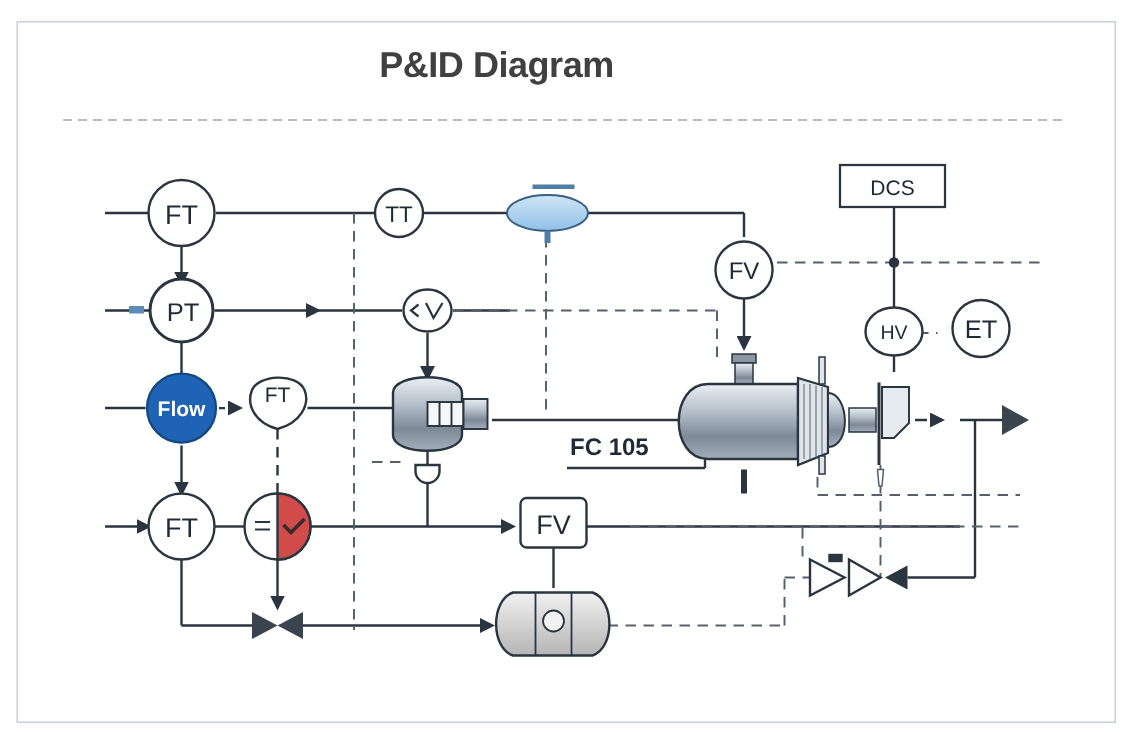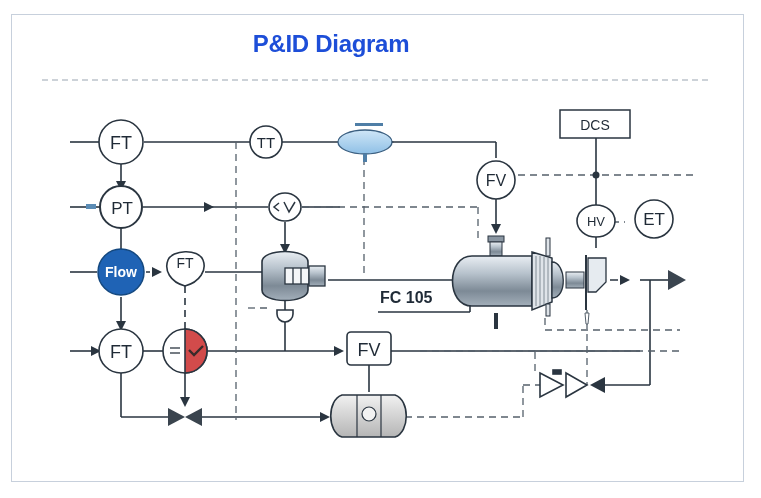--- a/index.html
+++ b/index.html
@@ -1,18 +1,18 @@
 <!DOCTYPE html>
 <html><head>
 <meta charset="utf-8">
 <style>
   html, body { margin:0; padding:0; background:#ffffff; }
   body { width:761px; height:498px; position:relative; overflow:hidden; font-family:"DejaVu Sans", sans-serif; }
   .card { position:absolute; left:11px; top:14px; width:733px; height:468px; border:1.5px solid #c7d0dc; background:#ffffff; box-sizing:border-box; }
-  .title { position:absolute; left:0; top:30px; width:662px; text-align:center; font-family:"Liberation Sans", sans-serif; font-weight:bold; font-size:24px; color:#1d4ed8; letter-spacing:-0.3px; }
+  .title { position:absolute; left:0; top:30px; width:662px; text-align:center; font-family:"Liberation Sans", sans-serif; font-weight:bold; font-size:24px; color:#404040; letter-spacing:-0.3px; }
   svg { position:absolute; left:0; top:0; }
   .lbl { font-family:"Liberation Sans", sans-serif; fill:#1f2a36; }
 </style>
 </head>
 <body>
 
 <div class="card"></div>
 <div class="title">P&amp;ID Diagram</div>
 
 <svg width="761" height="498" viewBox="0 0 761 498">

